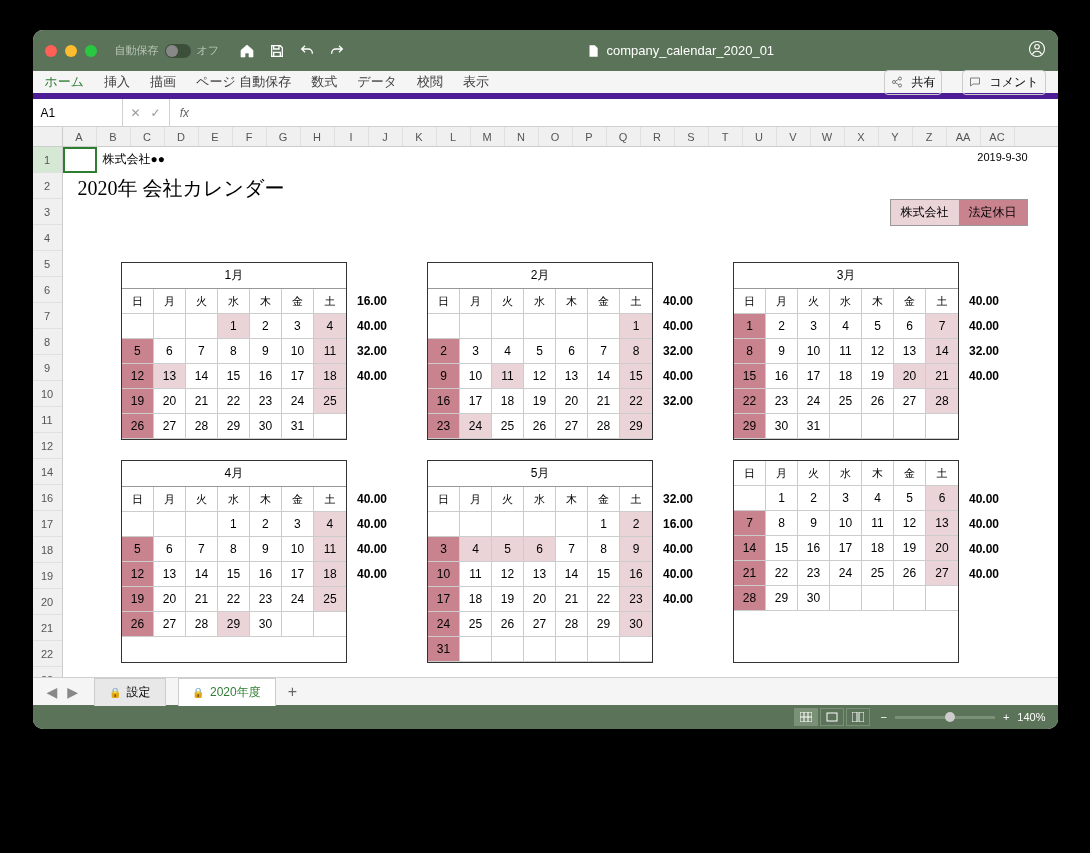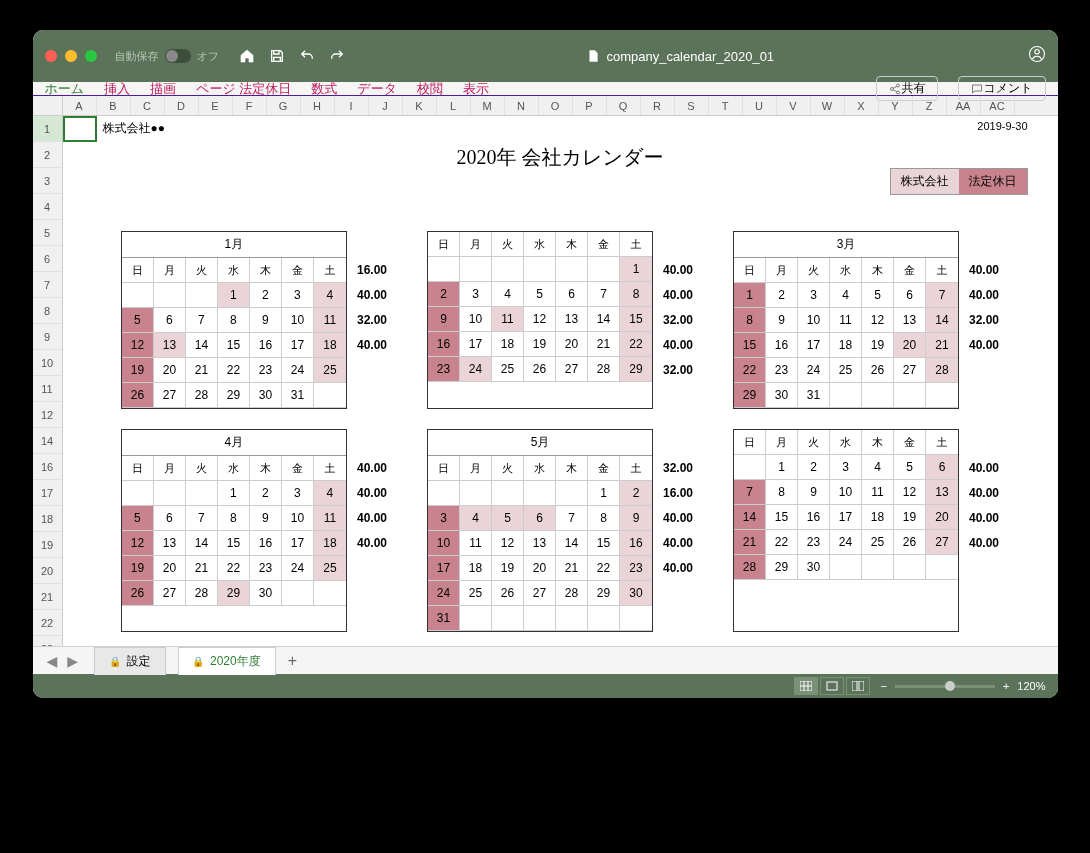--- a/index.html
+++ b/index.html
@@ -1,50 +1,50 @@
 <!DOCTYPE html>
 <html><head>
 <meta charset="utf-8">
 <style>
 *{box-sizing:border-box;margin:0;padding:0;font-family:-apple-system,BlinkMacSystemFont,"Helvetica Neue",sans-serif}
 body{background:#000;display:flex;justify-content:center;padding:30px}
 .window{width:1025px;background:#fff;border-radius:10px;overflow:hidden;box-shadow:0 20px 60px rgba(0,0,0,.5)}
-.titlebar{background:#5b7358;height:52px;display:flex;align-items:center;padding:0 12px;gap:8px}
+.titlebar{background:#5b7358;height:41px;display:flex;align-items:center;padding:0 12px;gap:8px}
 .traffic{display:flex;gap:8px}
 .dot{width:12px;height:12px;border-radius:50%}
 .dot.r{background:#ff5f57}.dot.y{background:#febc2e}.dot.g{background:#28c840}
 .autosave{display:flex;align-items:center;gap:6px;color:#b8c4b5;font-size:11px;margin-left:10px}
 .toggle{width:26px;height:14px;background:#3d4f3a;border-radius:7px;position:relative}
 .toggle::after{content:"";position:absolute;left:1px;top:1px;width:12px;height:12px;background:#888;border-radius:50%}
 .tb-icons{display:flex;gap:14px;margin-left:12px;color:#fff}
 .tb-icon{width:16px;height:16px;fill:#fff;stroke:#fff}
 .filename{flex:1;text-align:center;color:#fff;font-size:13px;display:flex;align-items:center;justify-content:center;gap:6px}
 .search-box{display:flex;align-items:center;gap:6px;color:#b8c4b5;font-size:12px;background:#4a5e47;padding:3px 10px;border-radius:4px;width:180px}
 .user-icon{margin-left:12px;color:#fff}
-.ribbon{background:#f5f5f5;border-bottom:1px solid #4c1d95;height:14px;display:flex;align-items:center;padding:0 12px;gap:20px;font-size:13px}
-.ribbon-item{color:#be185d;cursor:pointer}
+.ribbon{background:#f5f5f5;border-bottom:6px solid #4c1d95;height:28px;display:flex;align-items:center;padding:0 12px;gap:20px;font-size:13px}
+.ribbon-item{color:#404040;cursor:pointer}
 .ribbon-item.active{color:#2e7d32;font-weight:500}
 .ribbon-spacer{flex:1}
-.ribbon-btn{border:1px solid #ccc;padding:3px 12px;border-radius:4px;font-size:12px;display:flex;align-items:center;gap:0}
+.ribbon-btn{border:1px solid #ccc;padding:3px 6px;border-radius:4px;font-size:12px;display:flex;align-items:center;gap:8px}
 .formula-bar{height:28px;border-bottom:1px solid #d0d0d0;display:flex;align-items:center;font-size:12px}
 .name-box{width:90px;padding:0 8px;border-right:1px solid #d0d0d0;height:100%;display:flex;align-items:center}
 .fb-btns{display:flex;align-items:center;padding:0 8px;gap:10px;color:#999;border-right:1px solid #d0d0d0;height:100%}
 .fx{font-style:italic;padding:0 10px;color:#666}
 .col-headers{height:20px;background:#f0f0f0;border-bottom:1px solid #ccc;display:flex;font-size:11px;color:#555}
 .rownum-spacer{width:30px;border-right:1px solid #ccc}
 .col-h{width:34px;text-align:center;line-height:20px;border-right:1px solid #e0e0e0}
 .sheet{display:flex;height:530px;overflow:hidden;position:relative}
 .row-headers{width:30px;background:#f0f0f0;border-right:1px solid #ccc;font-size:11px;color:#555}
 .row-h{height:26px;text-align:center;line-height:26px;border-bottom:1px solid #e0e0e0}
 .row-h.active{background:#d4e8d4}
 .content{flex:1;position:relative;padding:6px 15px}
 .sel-cell{position:absolute;left:0;top:0;width:34px;height:26px;border:2px solid #2e7d32;pointer-events:none}
 .company{font-size:12px;position:absolute;left:40px;top:4px}
 .date{font-size:11px;position:absolute;right:30px;top:4px}
-.title{font-size:20px;text-align:center;margin-top:22px;font-family:serif}
+.title{font-size:20px;text-align:left;margin-top:22px;font-family:serif}
 .legend{position:absolute;right:30px;top:52px;display:flex;border:1px solid #999;font-size:12px}
 .leg-item{padding:4px 10px}
 .leg-item.l1{background:#ead4d7}.leg-item.l2{background:#c8838e;color:#000}
 .calendars{display:flex;gap:40px;margin-top:60px;justify-content:center}
 .cal-row{display:flex;gap:40px;margin-top:20px;justify-content:center}
 .cal-block{display:flex;gap:8px}
 .cal{border:1px solid #333;font-size:12px}
 .cal-title{text-align:center;padding:4px;border-bottom:1px solid #999;font-weight:500}
 .cal-grid{display:grid;grid-template-columns:repeat(7,32px)}
 .cal-cell{height:25px;text-align:center;line-height:25px;border-right:1px solid #ccc;border-bottom:1px solid #ccc}
@@ -110,40 +110,50 @@
           <circle cx="12" cy="9" r="3" fill="none" stroke="#fff" stroke-width="1.5"></circle>
           <path d="M6 19c1-3 4-4 6-4s5 1 6 4" fill="none" stroke="#fff" stroke-width="1.5"></path>
         </svg>
   </div>
  </div>
 
  <div class="ribbon">
   <span class="ribbon-item active">ホーム</span>
   <span class="ribbon-item">挿入</span>
   <span class="ribbon-item">描画</span>
-  <span class="ribbon-item">ページ 法定休日</span>
+  <span class="ribbon-item">ページ 自動保存</span>
   <span class="ribbon-item">数式</span>
   <span class="ribbon-item">データ</span>
   <span class="ribbon-item">校閲</span>
   <span class="ribbon-item">表示</span>
   <div class="ribbon-spacer"></div>
   <div class="ribbon-btn">
    <svg width="12" height="12" viewBox="0 0 24 24">
           <path d="M18 8a3 3 0 100-6 3 3 0 000 6zM6 15a3 3 0 100-6 3 3 0 000 6zM18 22a3 3 0 100-6 3 3 0 000 6zM8.6 13.5l6.8 4M15.4 6.5l-6.8 4" stroke="#555" fill="none" stroke-width="1.5"></path>
         </svg>
    <span>共有</span>
   </div>
   <div class="ribbon-btn">
    <svg width="12" height="12" viewBox="0 0 24 24">
           <path d="M3 4h18v12H8l-5 4z" fill="none" stroke="#555" stroke-width="1.5"></path>
         </svg>
    <span>コメント</span>
   </div>
  </div>
 
+ <div class="formula-bar">
+  <div class="name-box">
+        <span>A1</span>
+      </div>
+  <div class="fb-btns">
+   <span>✕</span>
+   <span>✓</span>
+  </div>
+  <div class="fx">fx</div>
+ </div>
 
  <div class="col-headers">
   <div class="rownum-spacer"></div>
   <div id="col-container" style="display:flex">
         <div class="col-h">A</div>
         <div class="col-h">B</div>
         <div class="col-h">C</div>
         <div class="col-h">D</div>
         <div class="col-h">E</div>
         <div class="col-h">F</div>
@@ -257,20 +267,21 @@
               </div>
               <div class="totals">
                 <div>16.00</div>
                 <div>40.00</div>
                 <div>32.00</div>
                 <div>40.00</div>
               </div>
             </div>
             <div class="cal-block">
               <div class="cal">
+                <div class="cal-title">2月</div>
                 <div class="cal-grid">
                   <div class="cal-cell dow">日</div>
                   <div class="cal-cell dow">月</div>
                   <div class="cal-cell dow">火</div>
                   <div class="cal-cell dow">水</div>
                   <div class="cal-cell dow">木</div>
                   <div class="cal-cell dow">金</div>
                   <div class="cal-cell dow">土</div>
                   <div class="cal-cell d"></div>
                   <div class="cal-cell d"></div>
@@ -584,16 +595,16 @@
           <svg width="12" height="10" viewBox="0 0 12 10">
             <rect x="0" y="0" width="5" height="10" fill="none" stroke="#fff"></rect>
             <rect x="7" y="0" width="5" height="10" fill="none" stroke="#fff"></rect>
           </svg>
         </div>
   </div>
   <div class="zoom">
    <span>−</span>
    <div class="slider"></div>
    <span>+</span>
-   <span>120%</span>
+   <span>140%</span>
   </div>
  </div>
 </div>
 
 </body></html>

